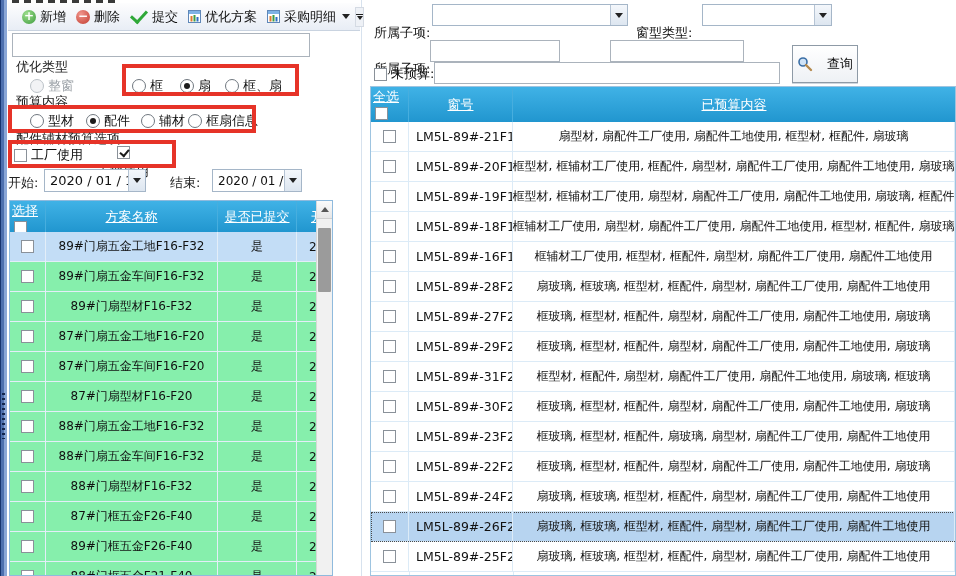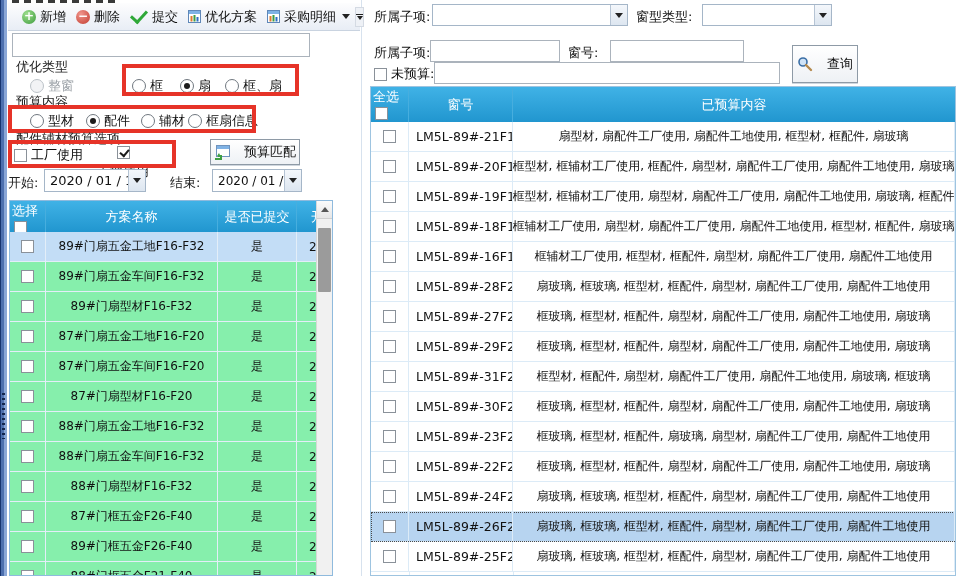--- a/index.html
+++ b/index.html
@@ -58,21 +58,21 @@
   .opt-item.disabled{color:#9aa0a6;}
   .cb{width:13px;height:13px;border:1px solid #8a9199;background:#fff;position:relative;flex:0 0 auto;display:inline-block;box-sizing:border-box;}
   .cb.checked::after{content:"";position:absolute;left:2px;top:2px;width:7px;height:4px;
     border-left:2px solid #1c1c1c;border-bottom:2px solid #1c1c1c;transform:rotate(-50deg);}
   .ann{position:absolute;border:4px solid #e63328;pointer-events:none;box-sizing:border-box;}
   .push-btn{position:absolute;border:1px solid #8e9aa6;background:linear-gradient(180deg,#ffffff,#eef1f5);
     display:flex;align-items:center;justify-content:center;gap:14px;font-size:13px;box-sizing:border-box;box-shadow:0 1px 0 #cfd6de;}
   
   .grid-head{background:linear-gradient(180deg,#40b2e6,#2196cf);color:#fff;position:absolute;top:0;}
   .hcell{position:absolute;top:0;height:100%;box-sizing:border-box;font-size:13px;
-    display:flex;align-items:center;justify-content:center;border-right:1px solid #47aede;}
+    display:flex;align-items:center;justify-content:center;border-right:1px solid #47aede;text-decoration:underline;}
   .hcell.sel-col{flex-direction:column;align-items:flex-start;justify-content:flex-start;padding:1px 0 0 2px;}
   .hcell.sel-col .cb{margin:1px 0 0 2px;background:#fff;}
   
   .ltable{position:absolute;left:1px;top:200px;width:324px;height:376px;border:1px solid #8fbadd;box-sizing:border-box;overflow:hidden;}
   .ltable .grid-head{left:0;width:334px;height:31px;}
   .lrow{position:relative;width:334px;height:29px;border-bottom:1px solid #e3eef8;background:#86efac;}
   .lrow.selected{background:#c3ddf6;}
   .lrows{position:absolute;left:0;top:31px;width:334px;}
   .lc{position:absolute;top:0;height:100%;display:flex;align-items:center;justify-content:center;
     font-size:12px;box-sizing:border-box;border-right:1px solid #e3eef8;white-space:nowrap;overflow:hidden;}
@@ -80,21 +80,21 @@
   .lc.c-name{left:36px;width:172px;}
   .lc.c-sub{left:208px;width:79px;}
   .lc.c-start{left:287px;width:47px;justify-content:flex-start;padding-left:12px;}
   
   .vscroll{position:absolute;right:0;top:0;width:16px;height:100%;background:#f1f1f1;border-left:1px solid #d8d8d8;box-sizing:border-box;}
   .vs-up{position:absolute;top:0;left:0;width:100%;height:17px;background:linear-gradient(180deg,#fbfbfb,#e6e6e6);
     border-bottom:1px solid #cfcfcf;display:flex;align-items:center;justify-content:center;}
   .vs-up i{width:0;height:0;border-left:4px solid transparent;border-right:4px solid transparent;border-bottom:5px solid #565656;}
   .vs-thumb{position:absolute;left:1px;top:27px;width:13px;height:64px;background:#9b9b9b;border-radius:1px;}
   
-  .flabel{position:absolute;font-size:13px;white-space:nowrap;}
+  .flabel{position:absolute;font-size:13px;white-space:nowrap;margin-top:16px;}
   
   .rtable{position:absolute;left:0;top:86px;width:586px;height:490px;border:1px solid #9ec4e0;box-sizing:border-box;overflow:hidden;}
   .rtable .grid-head{left:0;width:584px;height:35px;}
   .rrows{position:absolute;left:0;top:35px;width:584px;}
   .rrow{position:relative;width:584px;height:30px;border-bottom:1px solid #dcebf7;background:#fff;box-sizing:border-box;}
   .rrow.selected{background:#b7d4f0;outline:1px dotted #4a4a4a;outline-offset:-1px;}
   .rc{position:absolute;top:0;height:100%;display:flex;align-items:center;box-sizing:border-box;
     border-right:1px solid #dcebf7;white-space:nowrap;overflow:hidden;font-size:12px;}
   .rc.c-sel{left:0;width:38px;justify-content:center;}
   .rc.c-no{left:38px;width:104px;padding-left:7px;font-size:12.5px;}
@@ -200,29 +200,20 @@
   <div class="opt-item" style="left:6px;top:146px;">
     <span class="cb"></span>
     <span>工厂使用</span>
   </div>
   <div class="opt-item" style="left:89px;top:146px;flex-direction:column;">
     <span class="cb checked"></span>
     <span>工地使用</span>
   </div>
   <div class="ann" style="left:0px;top:140px;width:168px;height:28px;"></div>
 
-  <div class="push-btn" style="left:202px;top:139px;width:90px;height:26px;">
-    <svg width="16" height="15" viewBox="0 0 16 15">
-        <rect x="2.5" y="0.5" width="13" height="11" fill="#fff" stroke="#6f93bd"></rect>
-        <rect x="3" y="1" width="12" height="3" fill="#7fb2e5"></rect>
-        <path d="M1 14 L7 14 L7 11 L4 11" fill="none" stroke="#3f9e45" stroke-width="2"></path>
-        <path d="M5 8 L3 11 L7 12 Z" fill="#3f9e45"></path>
-      </svg>
-    <span>预算匹配</span>
-  </div>
 
   <div class="grp-label" style="left:0px;top:174px;">开始:</div>
   <div class="combo" style="left:36px;top:169px;width:102px;height:23px;">
     <span class="val">2020 / 01 / 1</span>
     <span class="dd">
         <i></i>
       </span>
   </div>
   <div class="grp-label" style="left:162px;top:174px;">结束:</div>
   <div class="combo" style="left:204px;top:169px;width:90px;height:23px;">

